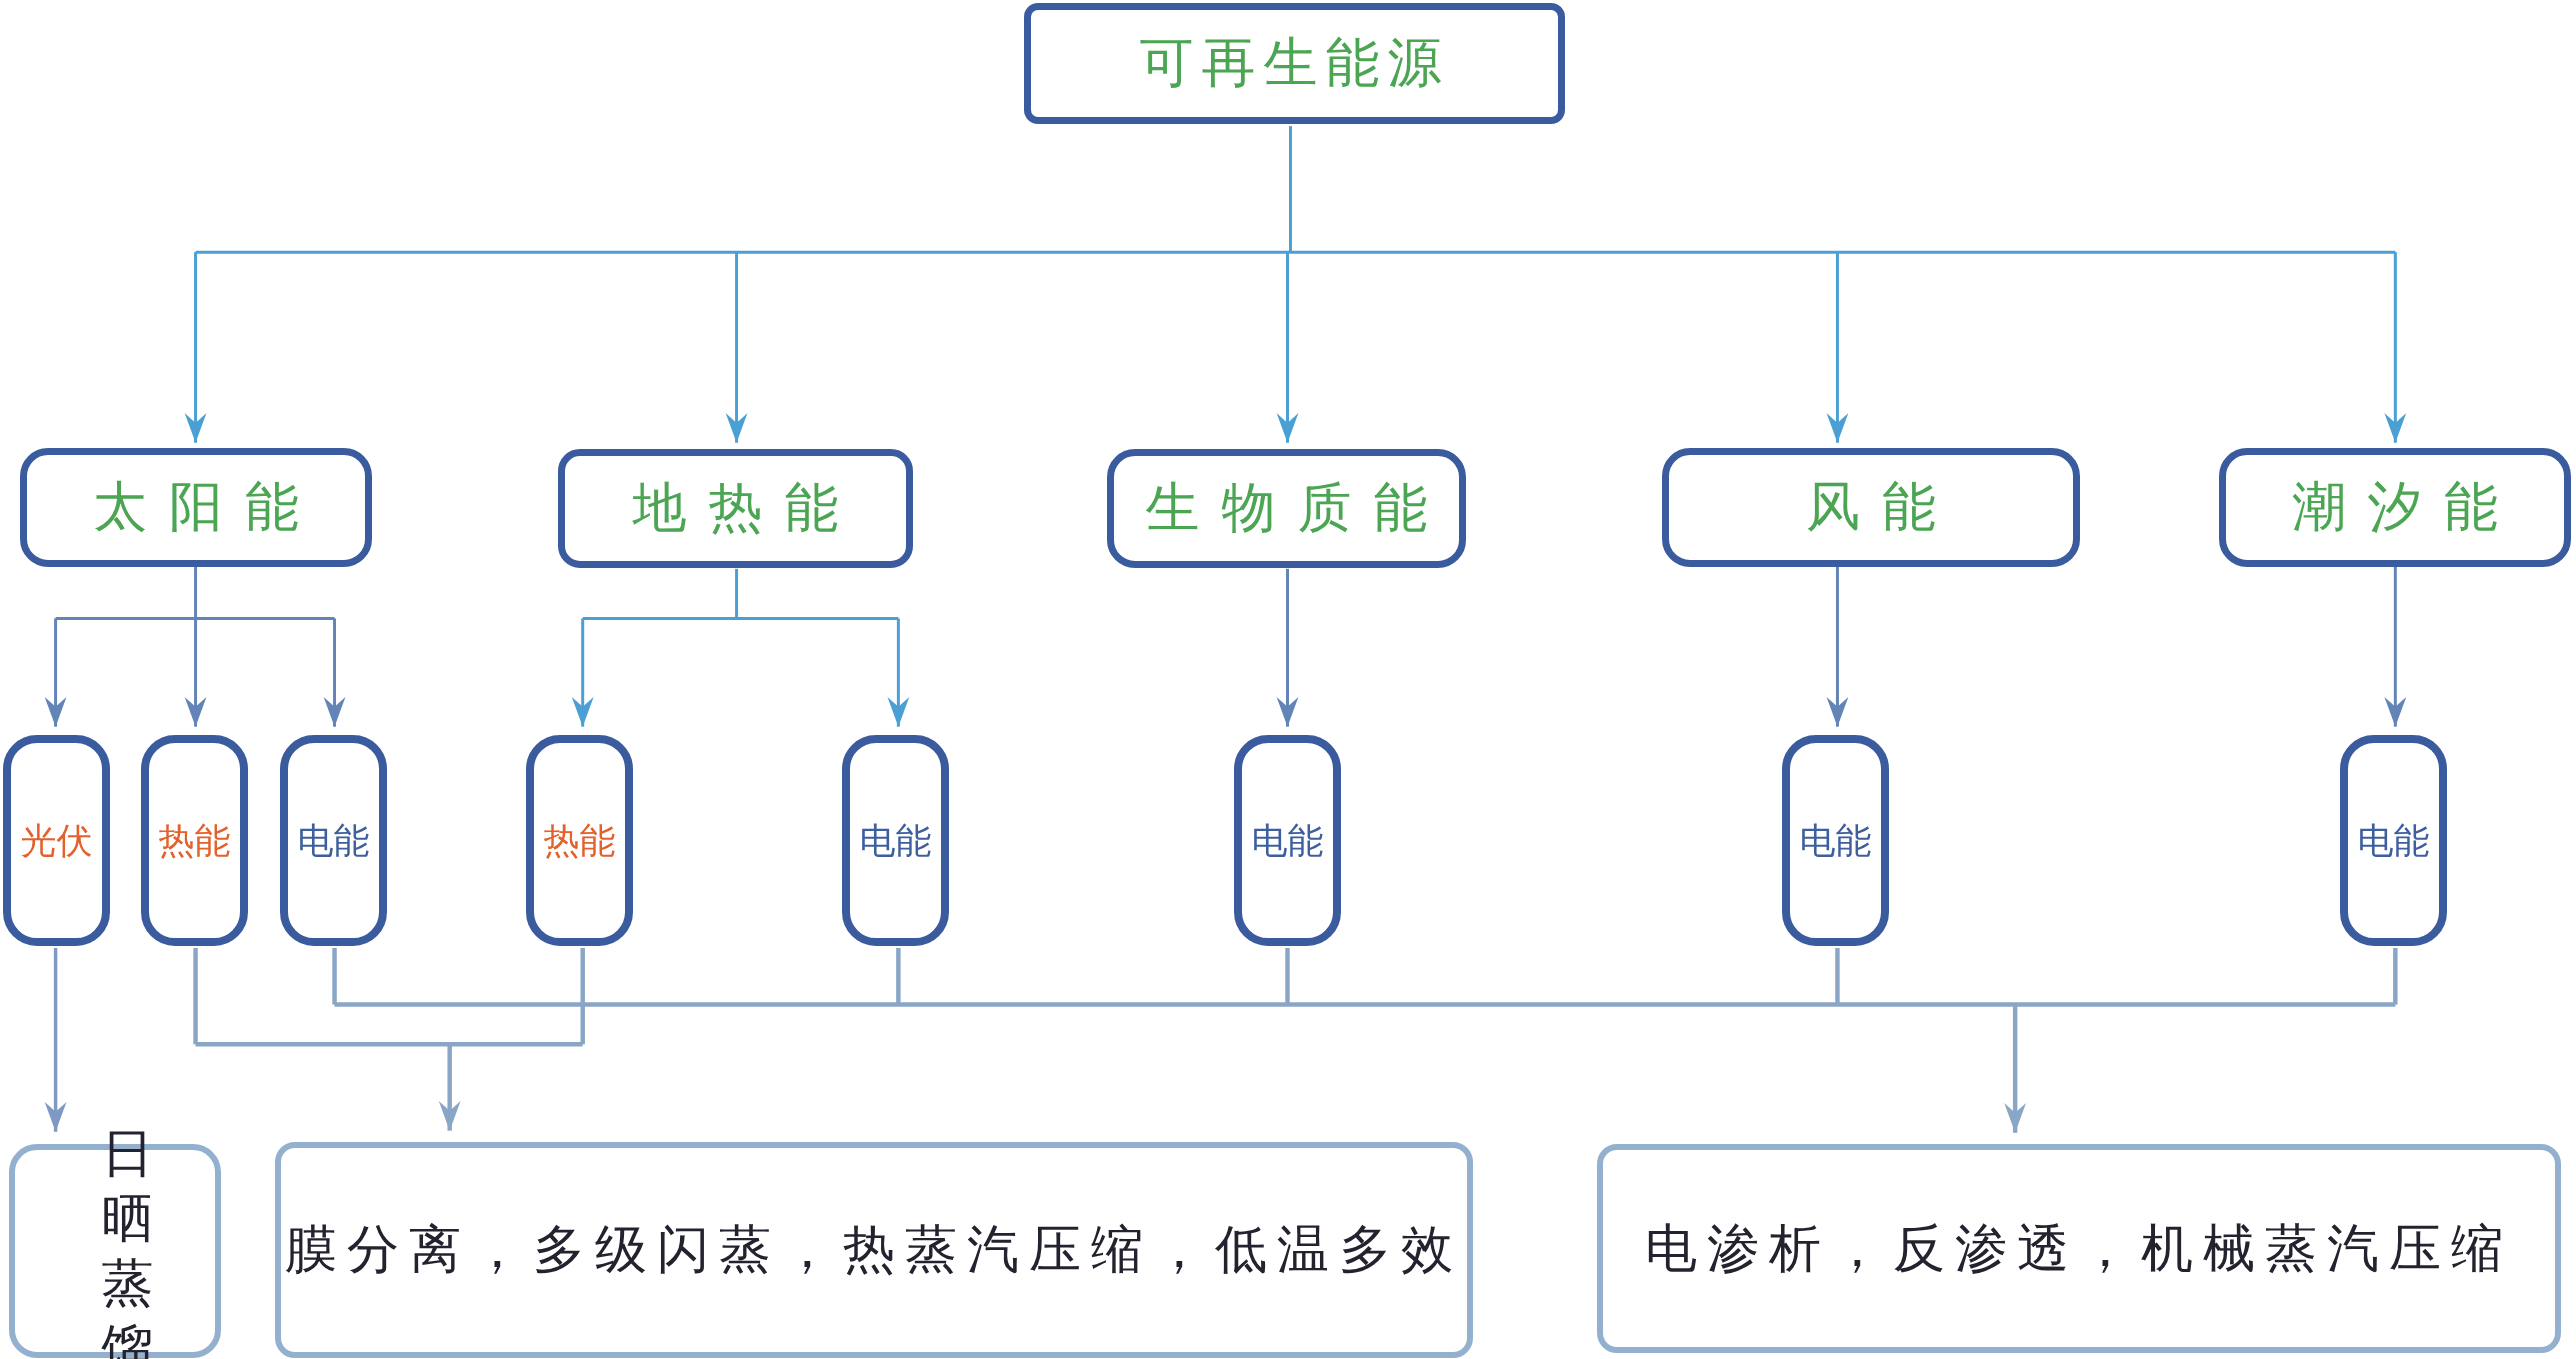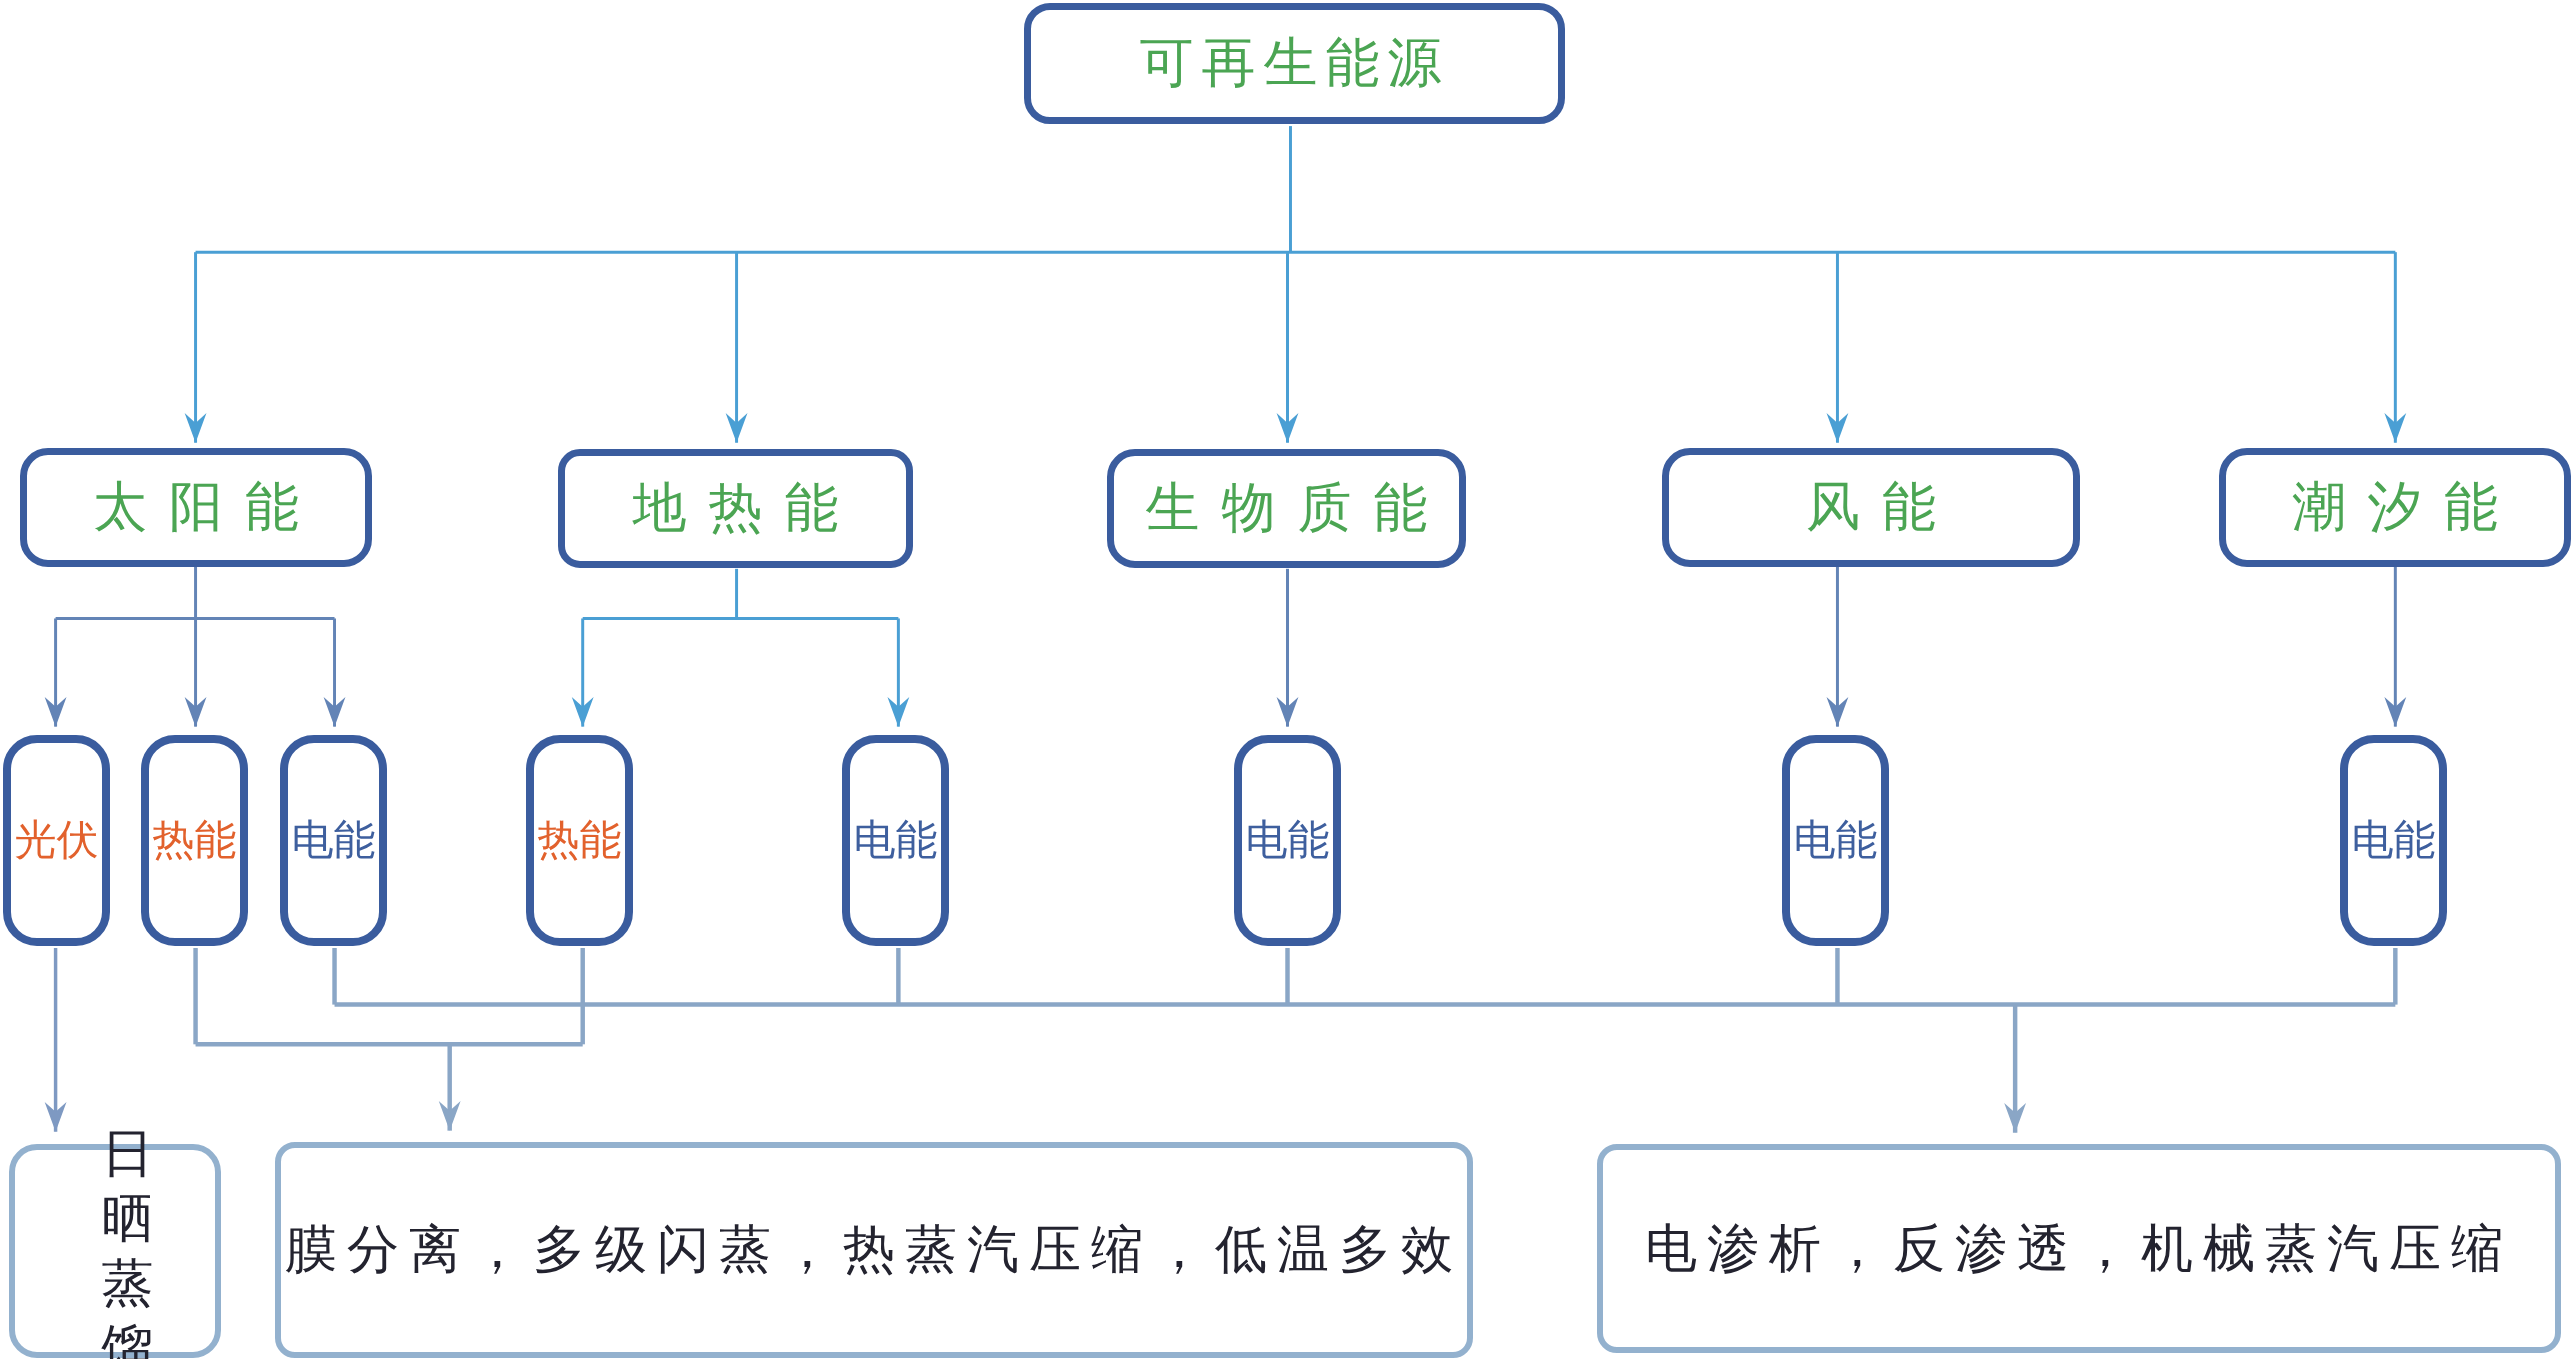--- a/index.html
+++ b/index.html
@@ -6,21 +6,21 @@
   .stage{
     position:relative;width:2576px;height:1360px;background:#ffffff;
     font-family:"DejaVu Serif","Liberation Serif",serif;overflow:hidden;
   }
   .stage *{box-sizing:border-box;}
   svg.wires{position:absolute;left:0;top:0;width:2576px;height:1360px;pointer-events:none;}
   .node{
     position:absolute;display:flex;align-items:center;justify-content:center;
     background:#ffffff;border:7px solid #3a5c9e;border-radius:28px;text-align:center;
   }
-  .node-root{left:1024px;top:3px;width:541px;height:121px;border-radius:26px;}
+  .node-root{left:1024px;top:3px;width:541px;height:121px;border-radius:14px;}
   .l2{top:448px;height:119px;}
   .l2-solar{left:20px;width:352px;}
   .l2-geo{left:558px;top:449px;width:355px;border-radius:22px;}
   .l2-biomass{left:1107px;top:449px;width:359px;}
   .l2-wind{left:1662px;width:418px;}
   .l2-tidal{left:2219px;width:352px;}
   .l3{top:735px;width:107px;height:211px;border-width:8px;border-radius:34px;
       line-height:1.15;word-break:break-all;}
   .l3-1{left:3px;}  .l3-2{left:141px;} .l3-3{left:280px;} .l3-4{left:526px;}
   .l3-5{left:842px;}.l3-6{left:1234px;}.l3-7{left:1782px;}.l3-8{left:2340px;}
@@ -30,21 +30,21 @@
     color:#23232f;
   }
   .out-1{left:9px;top:1144px;width:212px;height:214px;border-radius:28px;padding-left:35px;}
   .out-2{left:275px;top:1142px;width:1198px;height:216px;}
   .out-3{left:1597px;top:1144px;width:964px;height:209px;}
   .t-green{color:#4ba553;}
   .t-orange{color:#e2612c;}
   .t-blue{color:#3e5f9e;}
   .fs-root{font-size:54px;letter-spacing:8px;}
   .fs-l2{font-size:54px;letter-spacing:22px;text-indent:22px;}
-  .fs-l3{font-size:42px;}
+  .fs-l3{font-size:36px;}
   .fs-out{font-size:52px;letter-spacing:10px;}
   .wrap-narrow{display:inline-block;max-width:111px;word-break:break-all;line-height:1.25;}
 </style>
 </head>
 <body>
 
 <div class="stage">
 
   <svg class="wires" viewBox="0 0 2595 1370" aria-hidden="true">
     <defs>

